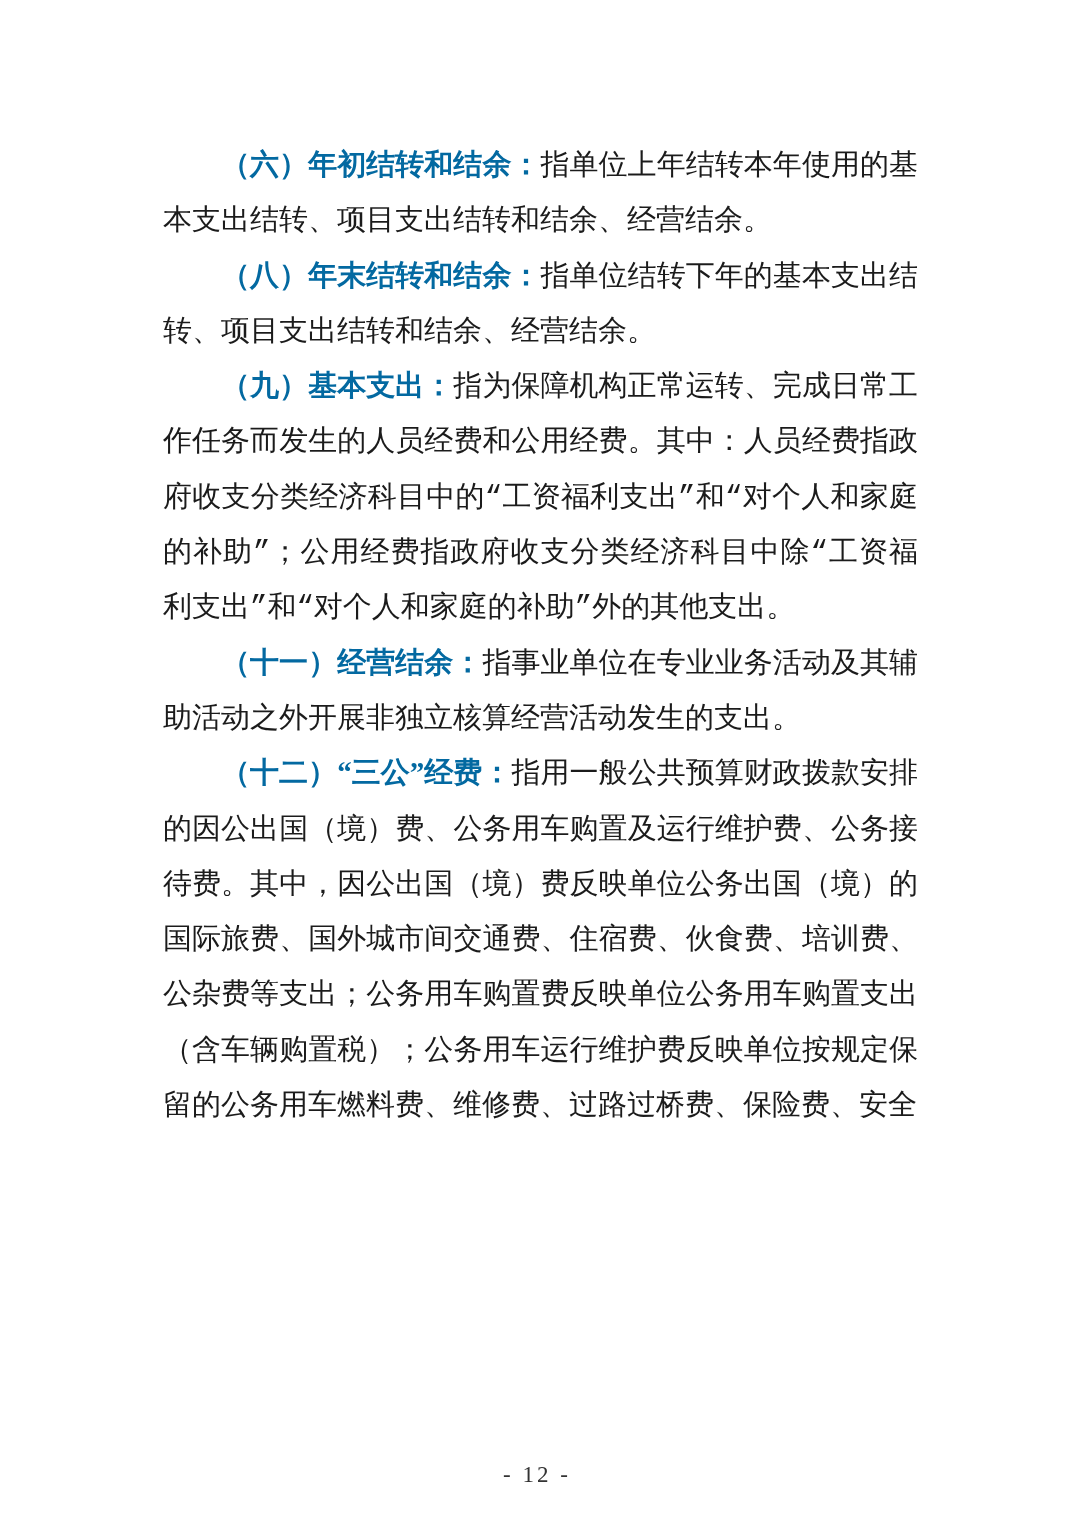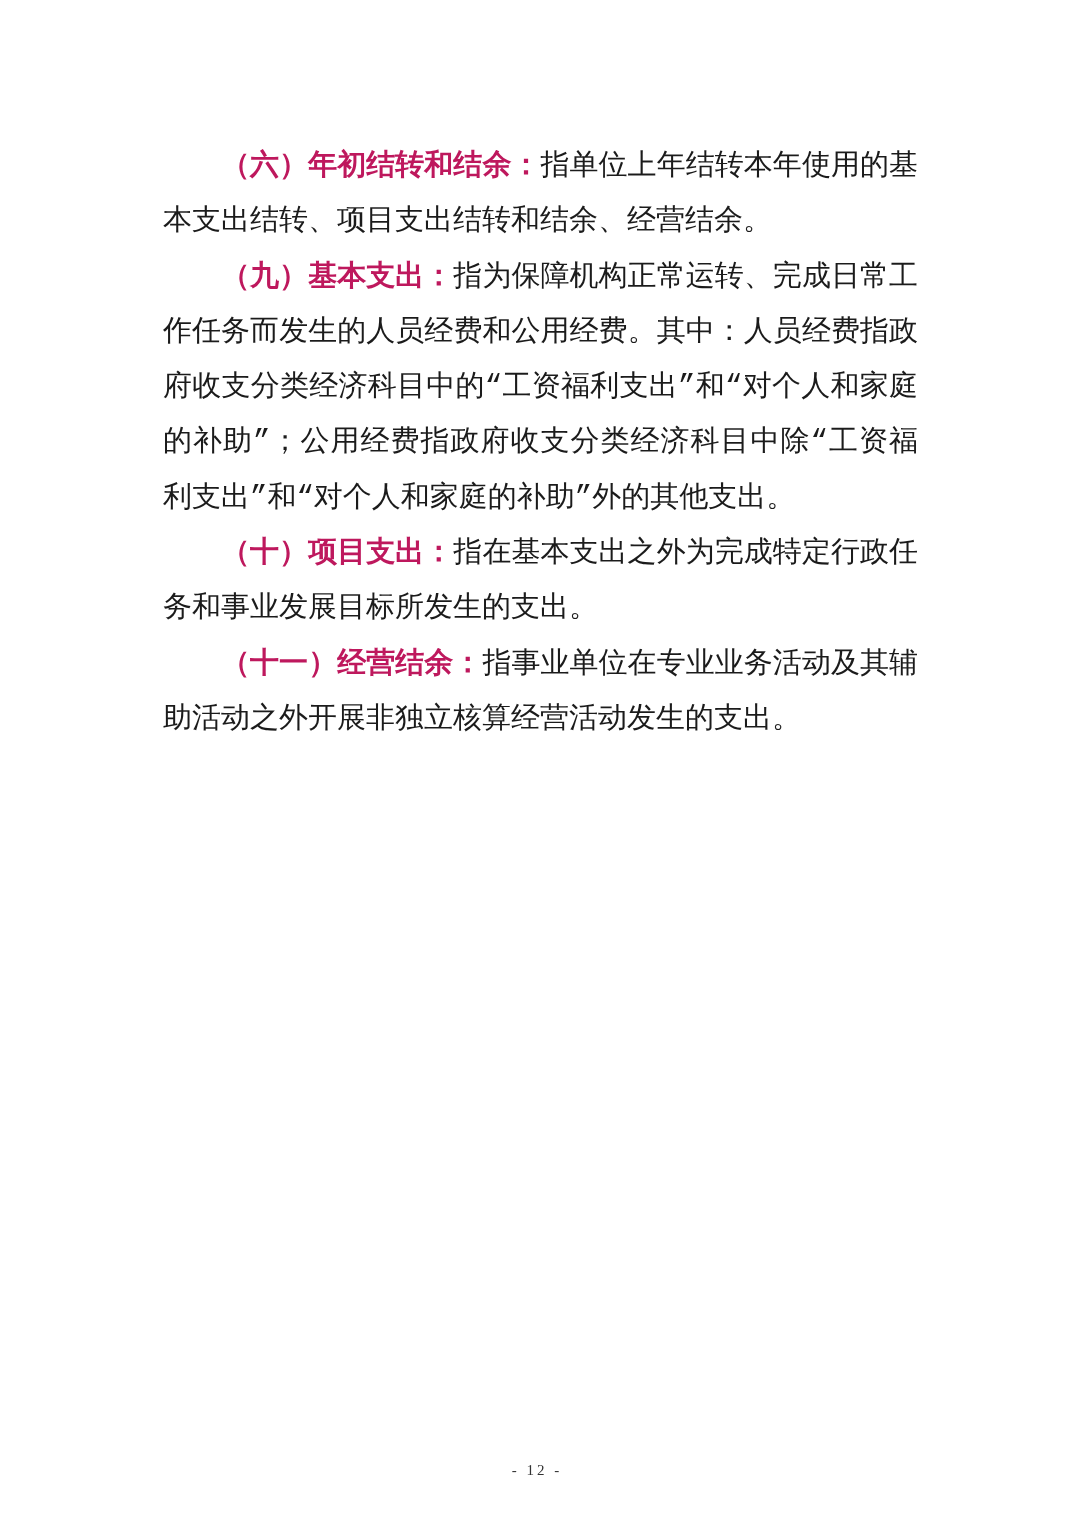--- a/index.html
+++ b/index.html
@@ -27,50 +27,51 @@
     text-align: justify;
     text-justify: inter-character;
   }
   .para {
     margin: 0;
     padding: 0;
     text-indent: 2em;
   }
   .para-lead {
     font-weight: 700;
-    color: #be185d;
+    color: #0369a1;
   }
   .para-text {
     font-weight: 400;
     font-family: Liberation Mono, monospace;
   }
   .footer {
     position: absolute;
     left: 0;
     top: 1462px;
     width: 100%;
     text-align: center;
-    font-size: 15px;
+    font-size: 23px;
     color: #333333;
     letter-spacing: 3px;
   }
 </style>
 </head>
 <body>
 
 <div class="page">
 
   <div class="content" id="paragraph-container">
   <p class="para"><span class="para-lead">（六）年初结转和结余：</span><span class="para-text">指单位上年结转本年使用的基本支出结转、项目支出结转和结余、经营结余。</span></p>
 
 
+  <p class="para"><span class="para-lead">（八）年末结转和结余：</span><span class="para-text">指单位结转下年的基本支出结转、项目支出结转和结余、经营结余。</span></p>
 
   <p class="para"><span class="para-lead">（九）基本支出：</span><span class="para-text">指为保障机构正常运转、完成日常工作任务而发生的人员经费和公用经费。其中：人员经费指政府收支分类经济科目中的“工资福利支出”和“对个人和家庭的补助”；公用经费指政府收支分类经济科目中除“工资福利支出”和“对个人和家庭的补助”外的其他支出。</span></p>
 
-  <p class="para"><span class="para-lead">（十）项目支出：</span><span class="para-text">指在基本支出之外为完成特定行政任务和事业发展目标所发生的支出。</span></p>
 
   <p class="para"><span class="para-lead">（十一）经营结余：</span><span class="para-text">指事业单位在专业业务活动及其辅助活动之外开展非独立核算经营活动发生的支出。</span></p>
 
+  <p class="para"><span class="para-lead">（十二）“三公”经费：</span><span class="para-text">指用一般公共预算财政拨款安排的因公出国（境）费、公务用车购置及运行维护费、公务接待费。其中，因公出国（境）费反映单位公务出国（境）的国际旅费、国外城市间交通费、住宿费、伙食费、培训费、公杂费等支出；公务用车购置费反映单位公务用车购置支出（含车辆购置税）；公务用车运行维护费反映单位按规定保留的公务用车燃料费、维修费、过路过桥费、保险费、安全</span></p>
 </div>
 
   <div class="footer">- 12 -</div>
 
 </div>
 
 </body></html>

